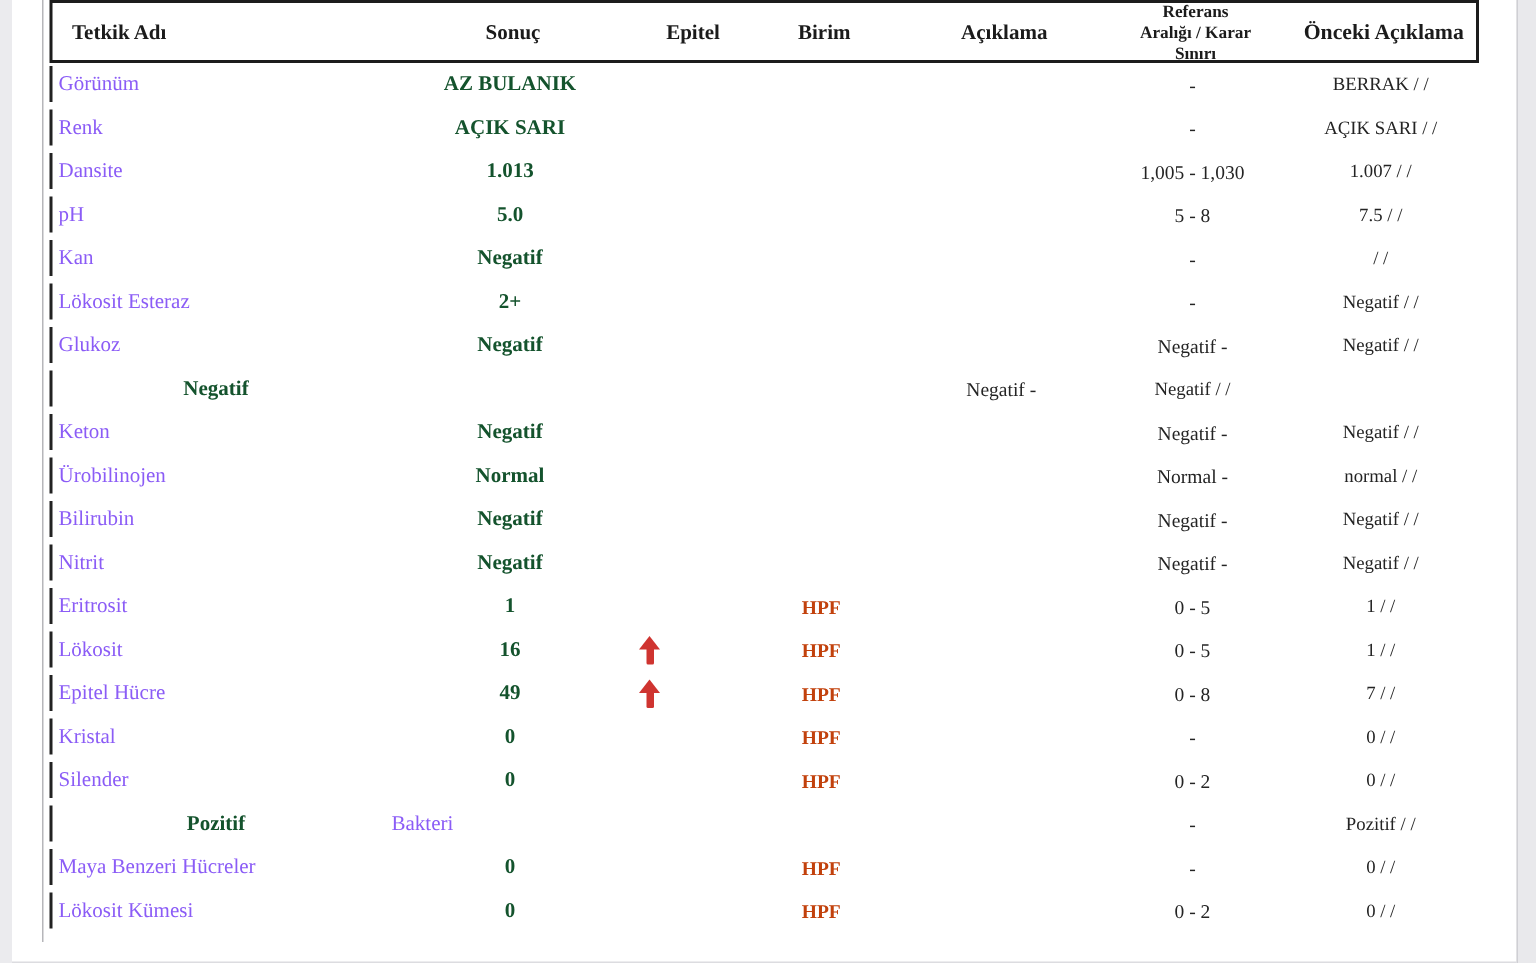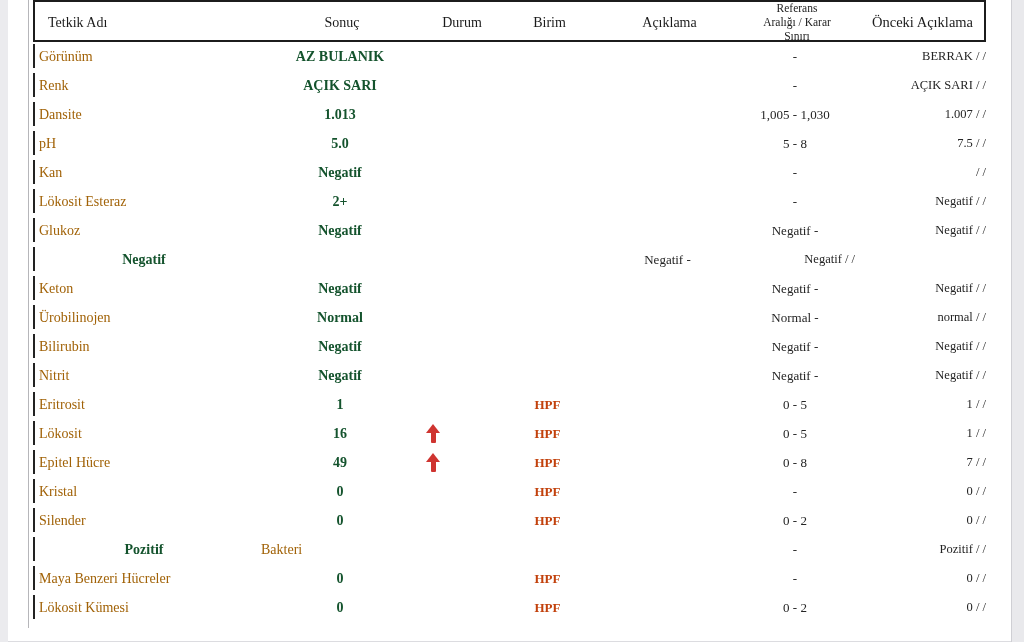--- a/index.html
+++ b/index.html
@@ -12,35 +12,35 @@
   .page-rule{position:absolute;left:28px;top:0;width:1px;height:628px;background:#b6b6ba;}
   .bottom-edge{position:absolute;left:8px;right:13px;bottom:0;height:1px;background:#dcdce0;}
 
   .table{position:absolute;left:33px;top:0;width:953px;}
   .grid{display:grid;grid-template-columns:222px 170px 70px 105px 135px 120px 131px;}
 
   .thead{
     box-sizing:border-box;height:42px;border:2px solid #1c1c1c;
     align-items:center;background:#ffffff;
   }
-  .th{font-weight:normal;text-align:center;font-size:14px;line-height:1.1;}
+  .th{font-weight:bold;text-align:center;font-size:14px;line-height:1.1;}
   .th.name{text-align:left;padding-left:13px;}
   .th.ref{font-size:11.5px;white-space:pre-line;line-height:1.2;}
   .th.prev{font-size:14.5px;}
 
   .trow{position:relative;height:29px;align-items:center;}
   .trow::before{content:"";position:absolute;left:0;top:2px;bottom:3px;width:2px;background:#222222;}
   .cell{font-size:14px;}
-  .cell.name{padding-left:6px;text-align:left;color:#a16207;}
+  .cell.name{padding-left:6px;text-align:left;color:#8b5cf6;}
   .cell.result{text-align:center;font-weight:bold;color:#14532d;}
   .cell.status{display:flex;justify-content:flex-start;padding-left:1px;}
   .cell.unit{text-align:center;font-weight:bold;font-size:13px;color:#c2410c;}
   .cell.note{text-align:center;}
   .cell.reference{text-align:center;font-size:13px;color:#242424;}
-  .cell.previous{text-align:right;font-size:12.5px;color:#242424;}
+  .cell.previous{text-align:center;font-size:12.5px;color:#242424;}
 
   .arrow-up{position:relative;width:15px;height:20px;}
   .arrow-up::before{
     content:"";position:absolute;top:0;left:0;width:0;height:0;
     border-left:7.5px solid transparent;border-right:7.5px solid transparent;
     border-bottom:9px solid var(--arrow,#cf3430);
   }
   .arrow-up::after{
     content:"";position:absolute;top:8.5px;left:5px;width:5px;height:10.5px;
     background:var(--arrow,#cf3430);border-radius:0 0 1px 1px;
@@ -52,21 +52,21 @@
 <div id="screen">
   <div class="left-edge"></div>
   <div class="right-edge"></div>
   <div class="page-rule"></div>
   <div class="bottom-edge"></div>
 
   <div class="table">
     <div class="thead grid">
       <div class="th name">Tetkik Adı</div>
       <div class="th">Sonuç</div>
-      <div class="th">Durum</div>
+      <div class="th">Epitel</div>
       <div class="th">Birim</div>
       <div class="th">Açıklama</div>
       <div class="th ref">Referans
 Aralığı / Karar
 Sınırı</div>
       <div class="th prev">Önceki Açıklama</div>
     </div>
     <div class="tbody" id="tbody">
     <div class="trow grid">
       <div class="cell name">Görünüm</div>

